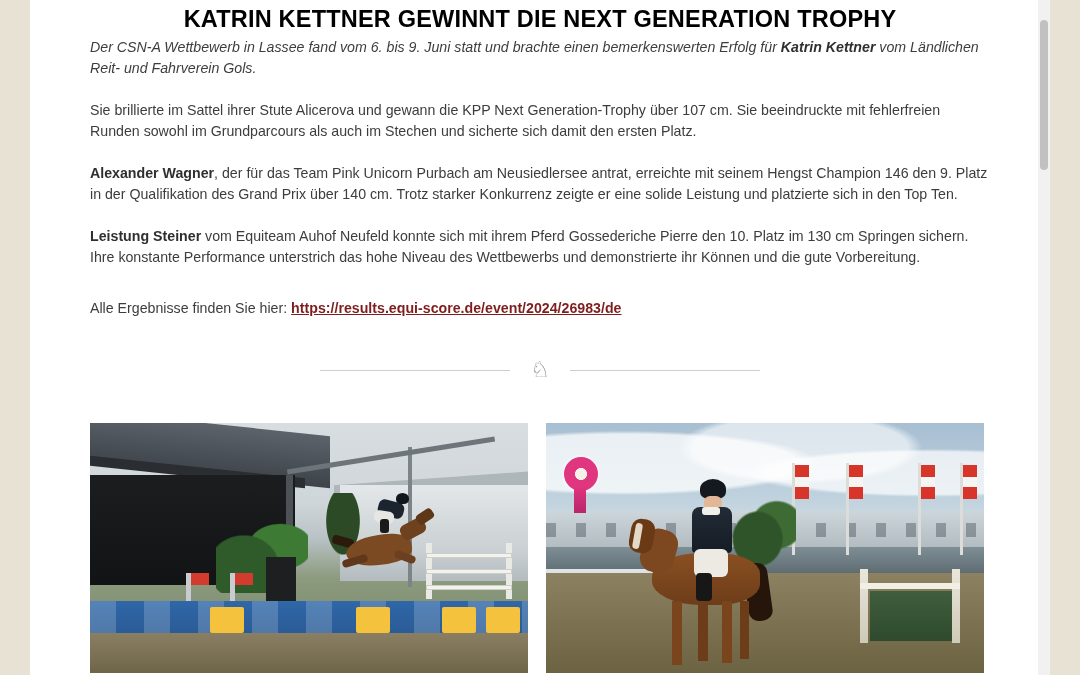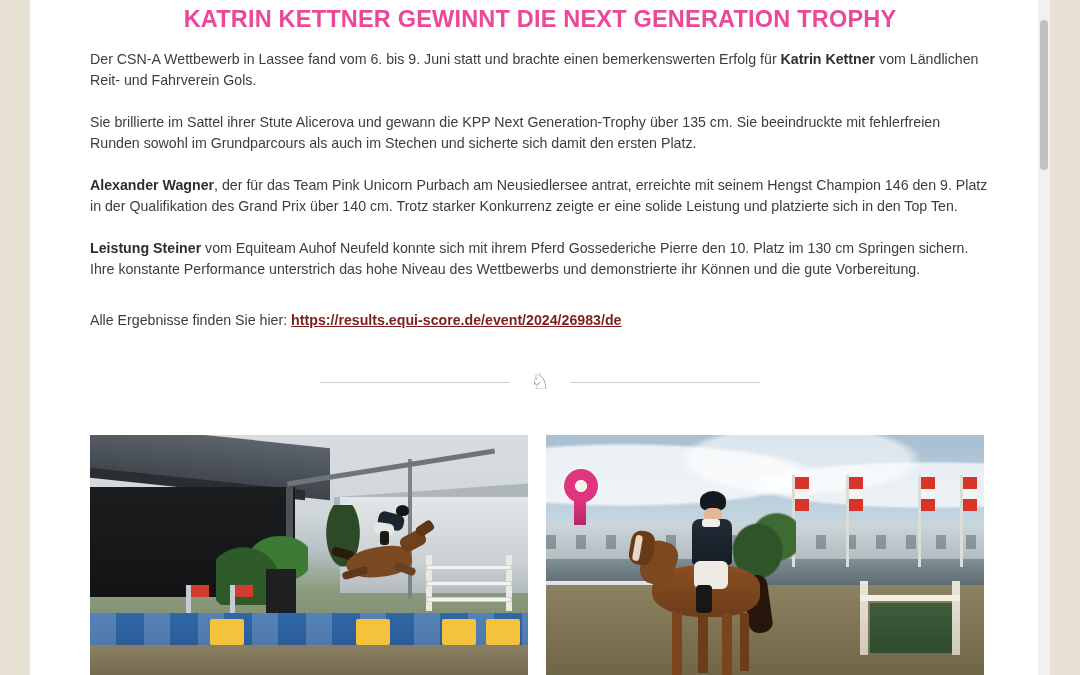--- a/index.html
+++ b/index.html
@@ -29,44 +29,44 @@
     background: #ffffff;
     overflow: hidden;
   }
   .article {
     position: relative;
     width: 1020px;
     padding: 0;
   }
   h1.title {
     margin: 0;
-    padding: 12px 60px;
+    padding: 0 60px;
     padding-top: 2px;
     font-size: 23.5px;
     line-height: 35px;
     letter-spacing: 0.2px;
     font-weight: bold;
-    color: #ec4899;
+    color: #000000;
     text-align: center;
     text-transform: uppercase;
     font-family: "Liberation Sans", sans-serif;
   }
   .body-text {
     margin: 0;
     padding: 0 60px;
   }
   p.para {
     margin: 0 0 21px 0;
     font-size: 14.2px;
     line-height: 21px;
     color: #3d3d3d;
     font-family: "Liberation Sans", sans-serif;
   }
   p.para strong { font-weight: bold; color: #2f2f2f; }
-  p.first { margin-top: 0; }
+  p.first { margin-top: 0; font-style: italic; }
   .credit {
     margin: 0 0 14px 0;
     font-size: 13.4px;
     line-height: 20px;
     font-style: italic;
     color: #4a4a4a;
   }
   .results-line {
     margin: 30px 0 0 0;
     font-size: 14.2px;
@@ -428,21 +428,21 @@
 
       <h1 class="title">KATRIN KETTNER GEWINNT DIE NEXT GENERATION TROPHY</h1>
 
       <div class="body-text">
 
         <p class="para first">
           <span>Der CSN-A Wettbewerb in Lassee fand vom 6. bis 9. Juni statt und brachte einen bemerkenswerten Erfolg für </span><strong>Katrin Kettner</strong><span> vom Ländlichen Reit- und Fahrverein Gols.</span>
         </p>
 
         <p class="para">
-          <span>Sie brillierte im Sattel ihrer Stute Alicerova und gewann die KPP Next Generation-Trophy über 135 cm. Sie beeindruckte mit fehlerfreien Runden sowohl im Grundparcours als auch im Stechen und sicherte sich damit den ersten Platz.</span>
+          <span>Sie brillierte im Sattel ihrer Stute Alicerova und gewann die KPP Next Generation-Trophy über 107 cm. Sie beeindruckte mit fehlerfreien Runden sowohl im Grundparcours als auch im Stechen und sicherte sich damit den ersten Platz.</span>
         </p>
 
         <p class="para">
           <strong>Alexander Wagner</strong><span>, der für das Team Pink Unicorn Purbach am Neusiedlersee antrat, erreichte mit seinem Hengst Champion 146 den 9. Platz in der Qualifikation des Grand Prix über 140 cm. Trotz starker Konkurrenz zeigte er eine solide Leistung und platzierte sich in den Top Ten.</span>
         </p>
 
         <p class="para">
           <strong>Leistung Steiner</strong><span> vom Equiteam Auhof Neufeld konnte sich mit ihrem Pferd Gossederiche Pierre den 10. Platz im 130 cm Springen sichern. Ihre konstante Performance unterstrich das hohe Niveau des Wettbewerbs und demonstrierte ihr Können und die gute Vorbereitung.</span>
         </p>
 

